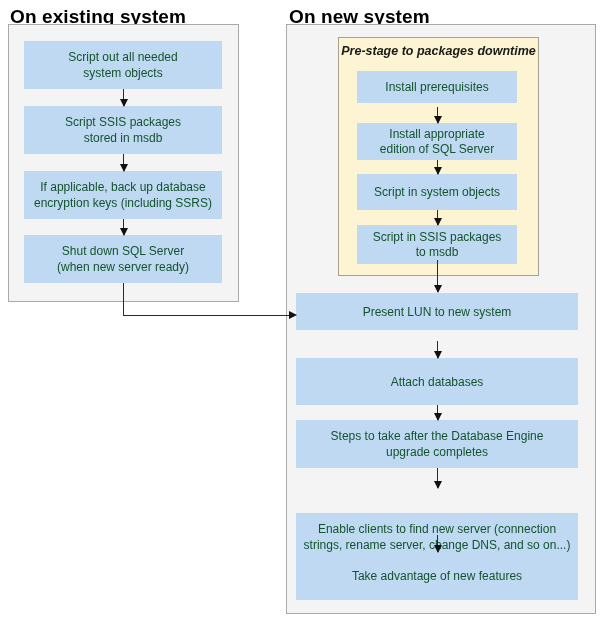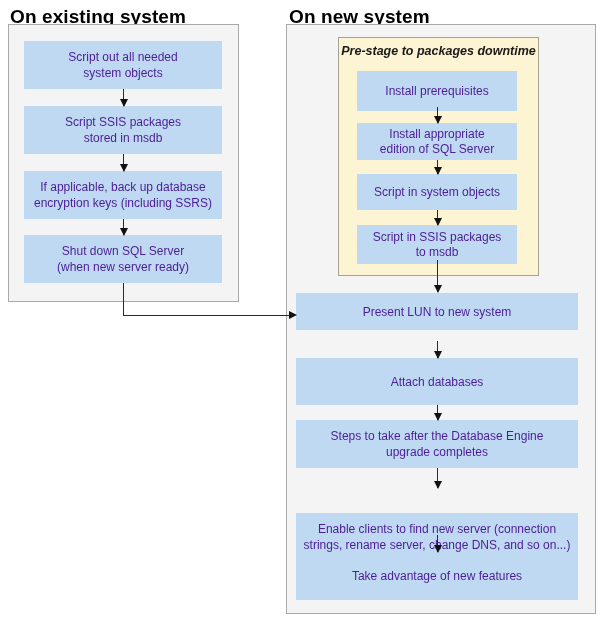--- a/index.html
+++ b/index.html
@@ -21,21 +21,21 @@
     box-sizing:border-box;
   }
   .prestage-title{
     position:absolute;width:201px;text-align:center;
     font-size:12.5px;font-weight:bold;font-style:italic;color:#1a1a1a;
   }
   .box{
     position:absolute;background:#bed9f1;box-sizing:border-box;
     display:flex;align-items:center;justify-content:center;
     text-align:center;font-size:12px;line-height:16px;
-    white-space:pre-line;color:#4c1d95;
+    white-space:pre-line;color:#14532d;
   }
   .box.tight{line-height:14.5px;}
   .varrow{position:absolute;width:1px;background:#2a2a2a;}
   .varrow::after{
     content:'';position:absolute;bottom:-1px;left:-3.5px;
     border-left:4px solid transparent;border-right:4px solid transparent;
     border-top:8px solid #111111;
   }
   .hline{position:absolute;height:1px;background:#2a2a2a;}
   .rarrow{
@@ -64,21 +64,21 @@
 stored in msdb</div>
   <div class="box" style="left:24px;top:235px;width:198px;height:48px;">Shut down SQL Server
 (when new server ready)</div>
   <div class="box" style="left:24px;top:171px;width:198px;height:48px;">If applicable, back up database
 encryption keys (including SSRS)</div>
 
   <div class="varrow" style="left:123px;top:89px;height:17px;"></div>
   <div class="varrow" style="left:123px;top:154px;height:17px;"></div>
   <div class="varrow" style="left:123px;top:219px;height:16px;"></div>
 
-  <div class="box tight" style="left:357px;top:71px;width:160px;height:40px;">Install prerequisites</div>
+  <div class="box tight" style="left:357px;top:71px;width:160px;height:32px;">Install prerequisites</div>
   <div class="box tight" style="left:357px;top:123px;width:160px;height:37px;">Install appropriate
 edition of SQL Server</div>
   <div class="box tight" style="left:357px;top:174px;width:160px;height:36px;">Script in system objects</div>
   <div class="box tight" style="left:357px;top:225px;width:160px;height:39px;">Script in SSIS packages
 to msdb</div>
 
   <div class="varrow" style="left:437px;top:107px;height:16px;"></div>
   <div class="varrow" style="left:437px;top:160px;height:14px;"></div>
   <div class="varrow" style="left:437px;top:210px;height:15px;"></div>
   <div class="varrow" style="left:437px;top:260px;height:32px;"></div>

